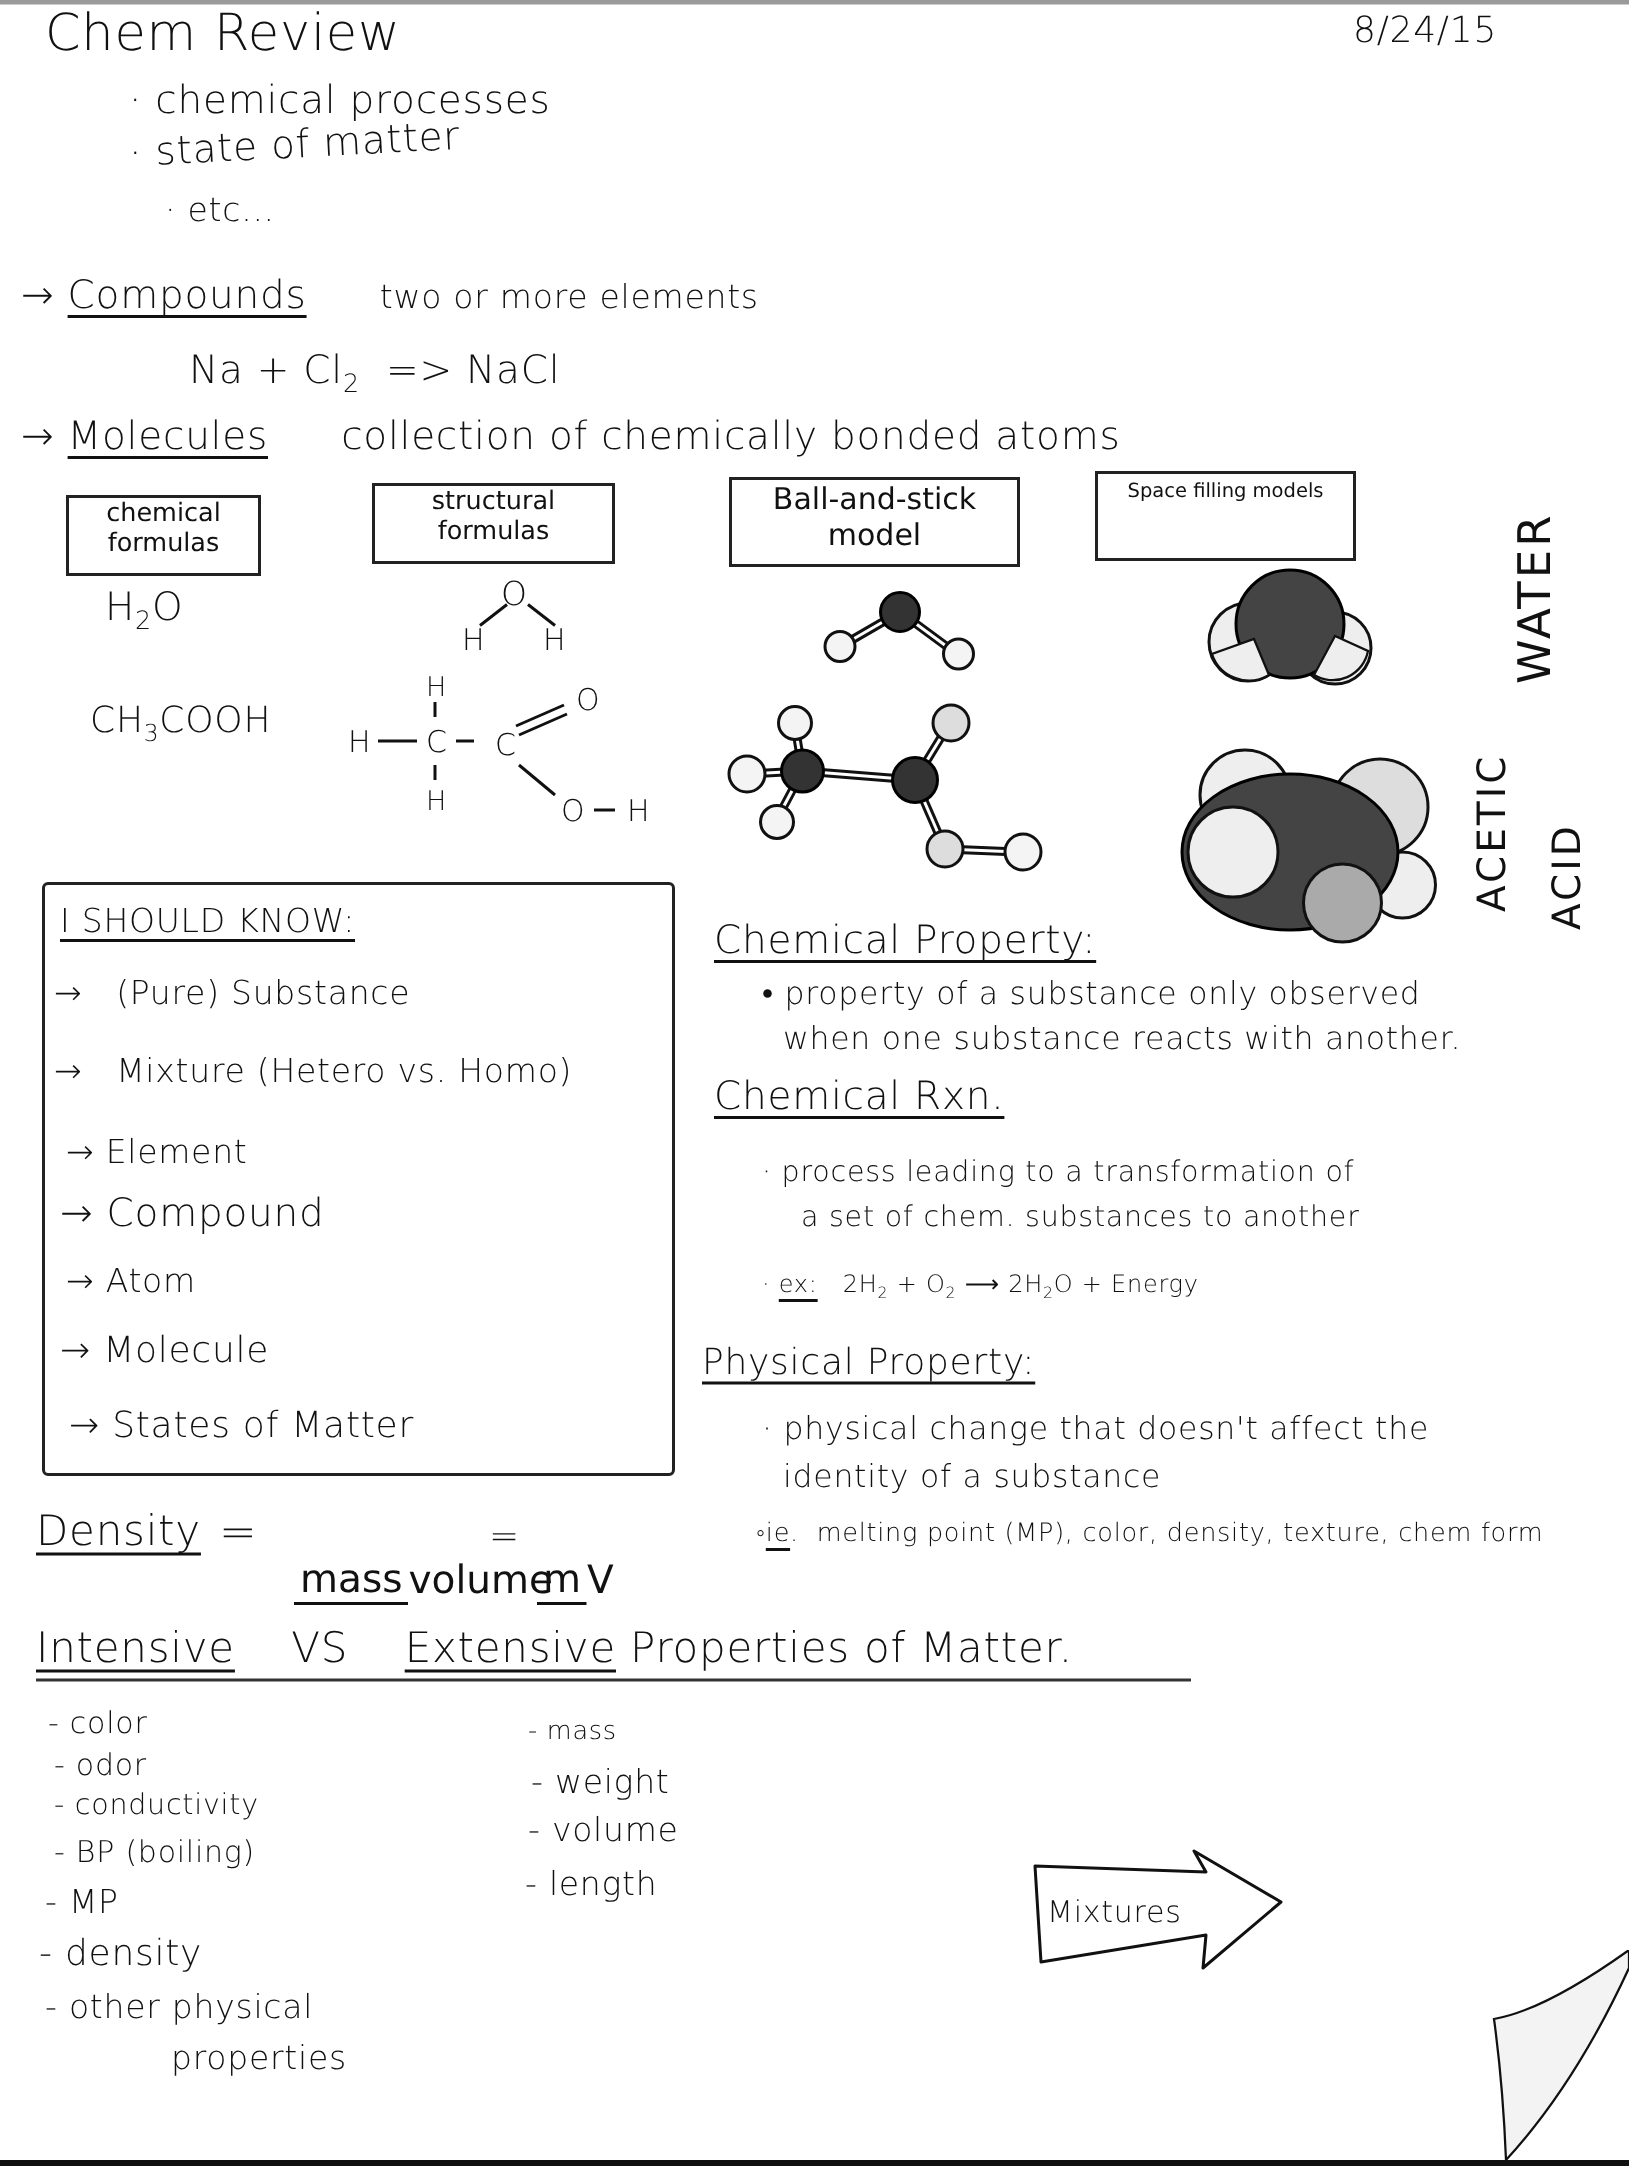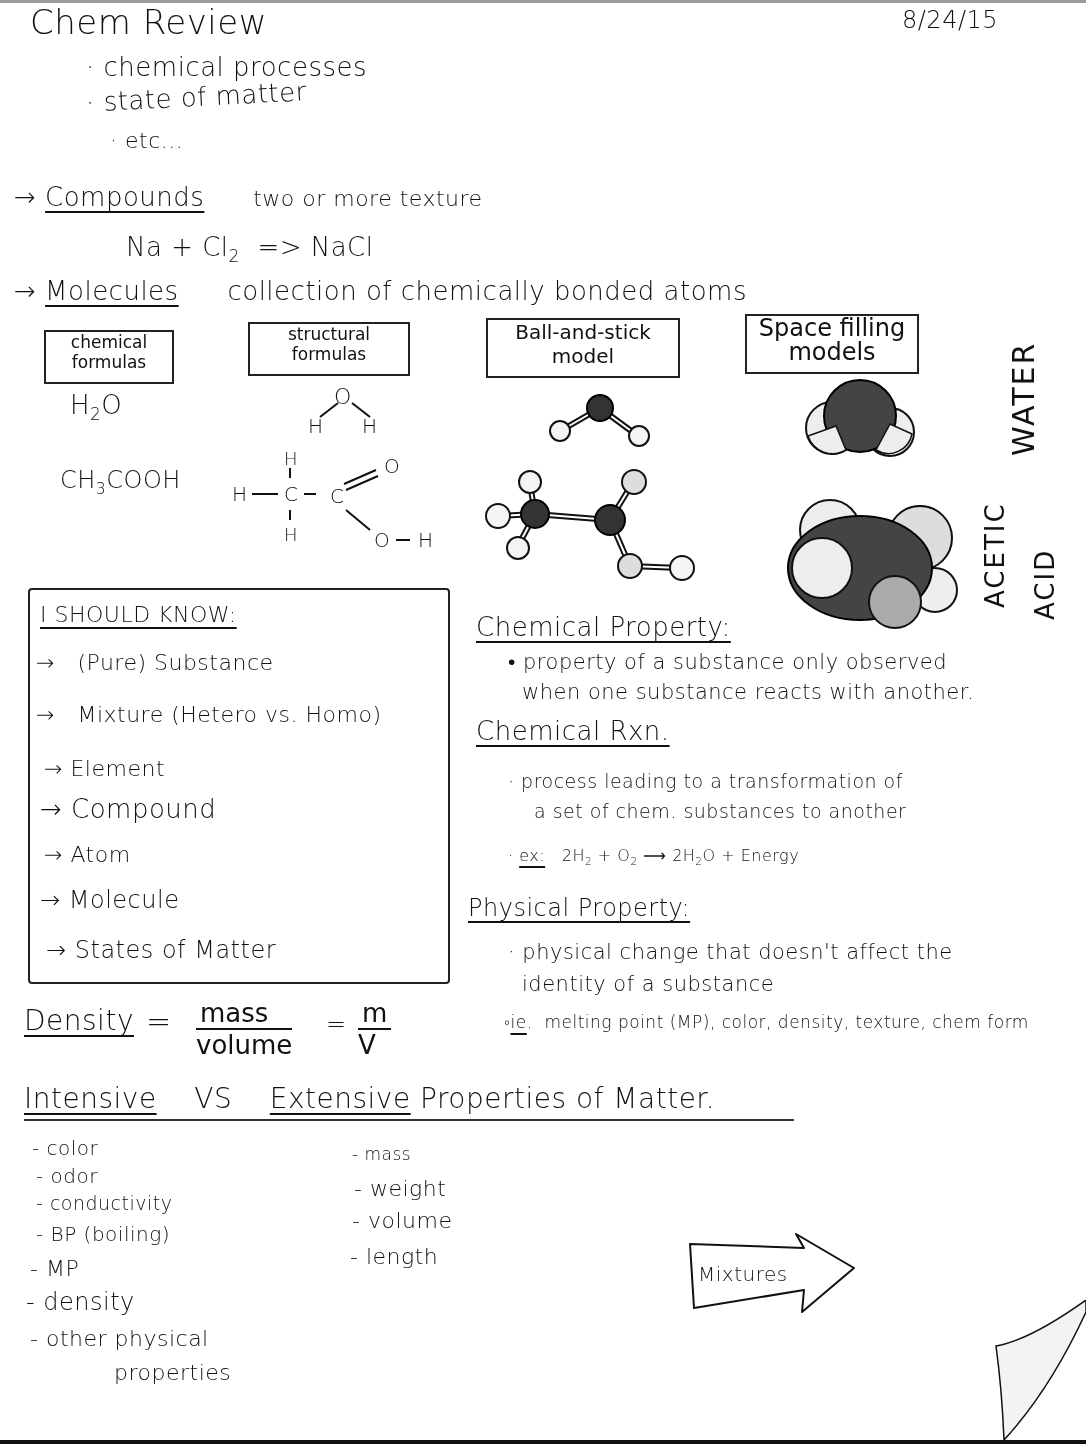--- a/index.html
+++ b/index.html
@@ -9,54 +9,54 @@
     font-family: "DejaVu Sans", sans-serif;
   }
   .topline { position: absolute; left: 0; top: 0; width: 1086px; height: 3px; background: #9a9a9a; }
   .bottomline { position: absolute; left: 0; top: 1440px; width: 1086px; height: 4px; background: #111; }
   .t { position: absolute; white-space: nowrap; font-family: "DejaVu Sans", sans-serif; font-weight: 300; color: #111; letter-spacing: 0.5px; }
   .u { text-decoration: underline; text-decoration-thickness: 2px; text-underline-offset: 5px; }
   .box { position: absolute; border: 2px solid #222; }
   .lbl { position: absolute; font-size: 17px; line-height: 20px; text-align: center; white-space: normal; }
   sub { font-size: 0.65em; }
   .rot { position: absolute; transform: rotate(-90deg); transform-origin: left top; font-size: 30px; letter-spacing: 2px; white-space: nowrap; }
-  .frac { position: absolute; display: flex; flex-direction: column; font-size: 26px; }
+  .frac { position: absolute; display: flex; flex-direction: row; align-items: center; font-size: 26px; margin-top: 40px; }
   .frac .num { border-bottom: 2px solid #111; padding: 0 4px; }
   svg { position: absolute; }
 </style>
 </head>
 <body>
 
 <div class="topline"></div>
 
 <div class="t" style="left:30px;top:2px;font-size:34px;">Chem Review</div>
 <div class="t" style="left:902px;top:6px;font-size:24px;">8/24/15</div>
 <div class="t" style="left:86px;top:52px;font-size:26px;">· <span>chemical processes</span></div>
 <div class="t" style="left:86px;top:82px;font-size:26px;transform:rotate(-3deg);">· <span>state of matter</span></div>
 <div class="t" style="left:86px;top:128px;font-size:22px;margin-left:24px;">· <span>etc...</span></div>
 
 <div class="t" style="left:14px;top:182px;font-size:26px;">
   <span>→</span>
   <span class="u">Compounds</span>
-  <span style="margin-left:40px;font-size:22px;">two or more texture</span>
+  <span style="margin-left:40px;font-size:22px;">two or more elements</span>
 </div>
 <div class="t" style="left:126px;top:232px;font-size:26px;">
   <span>Na</span> <span>+</span> <span>Cl</span><sub>2</sub>&nbsp;&nbsp;<span>=&gt;</span> <span>NaCl</span>
 </div>
 
 <div class="t" style="left:14px;top:276px;font-size:26px;">
   <span>→</span>
   <span class="u">Molecules</span>
   <span style="margin-left:40px;">collection of chemically bonded atoms</span>
 </div>
 
 <div class="box lbl" style="left:44px;top:330px;width:126px;height:50px;">chemical formulas</div>
 <div class="box lbl" style="left:248px;top:322px;width:158px;height:50px;">structural formulas</div>
 <div class="box lbl" style="left:486px;top:318px;width:190px;height:56px;font-size:20px;line-height:24px;">Ball-and-stick model</div>
-<div class="box lbl" style="left:745px;top:314px;width:170px;height:56px;font-size:24px;line-height:24px;">Space filling models</div>
+<div class="box lbl" style="left:730px;top:314px;width:170px;height:56px;font-size:13px;line-height:24px;">Space filling models</div>
 
 <div class="t" style="left:70px;top:390px;font-size:26px;"><span>H</span><sub>2</sub><span>O</span></div>
 <div class="t" style="left:334px;top:384px;font-size:22px;">O</div>
 <div class="t" style="left:308px;top:414px;font-size:20px;">H</div>
 <div class="t" style="left:362px;top:414px;font-size:20px;">H</div>
 <svg style="left:310px;top:395px;" width="70" height="25">
   <line x1="10" y1="22" x2="28" y2="8" stroke="#111" stroke-width="2"></line>
   <line x1="42" y1="8" x2="60" y2="22" stroke="#111" stroke-width="2"></line>
 </svg>
 

